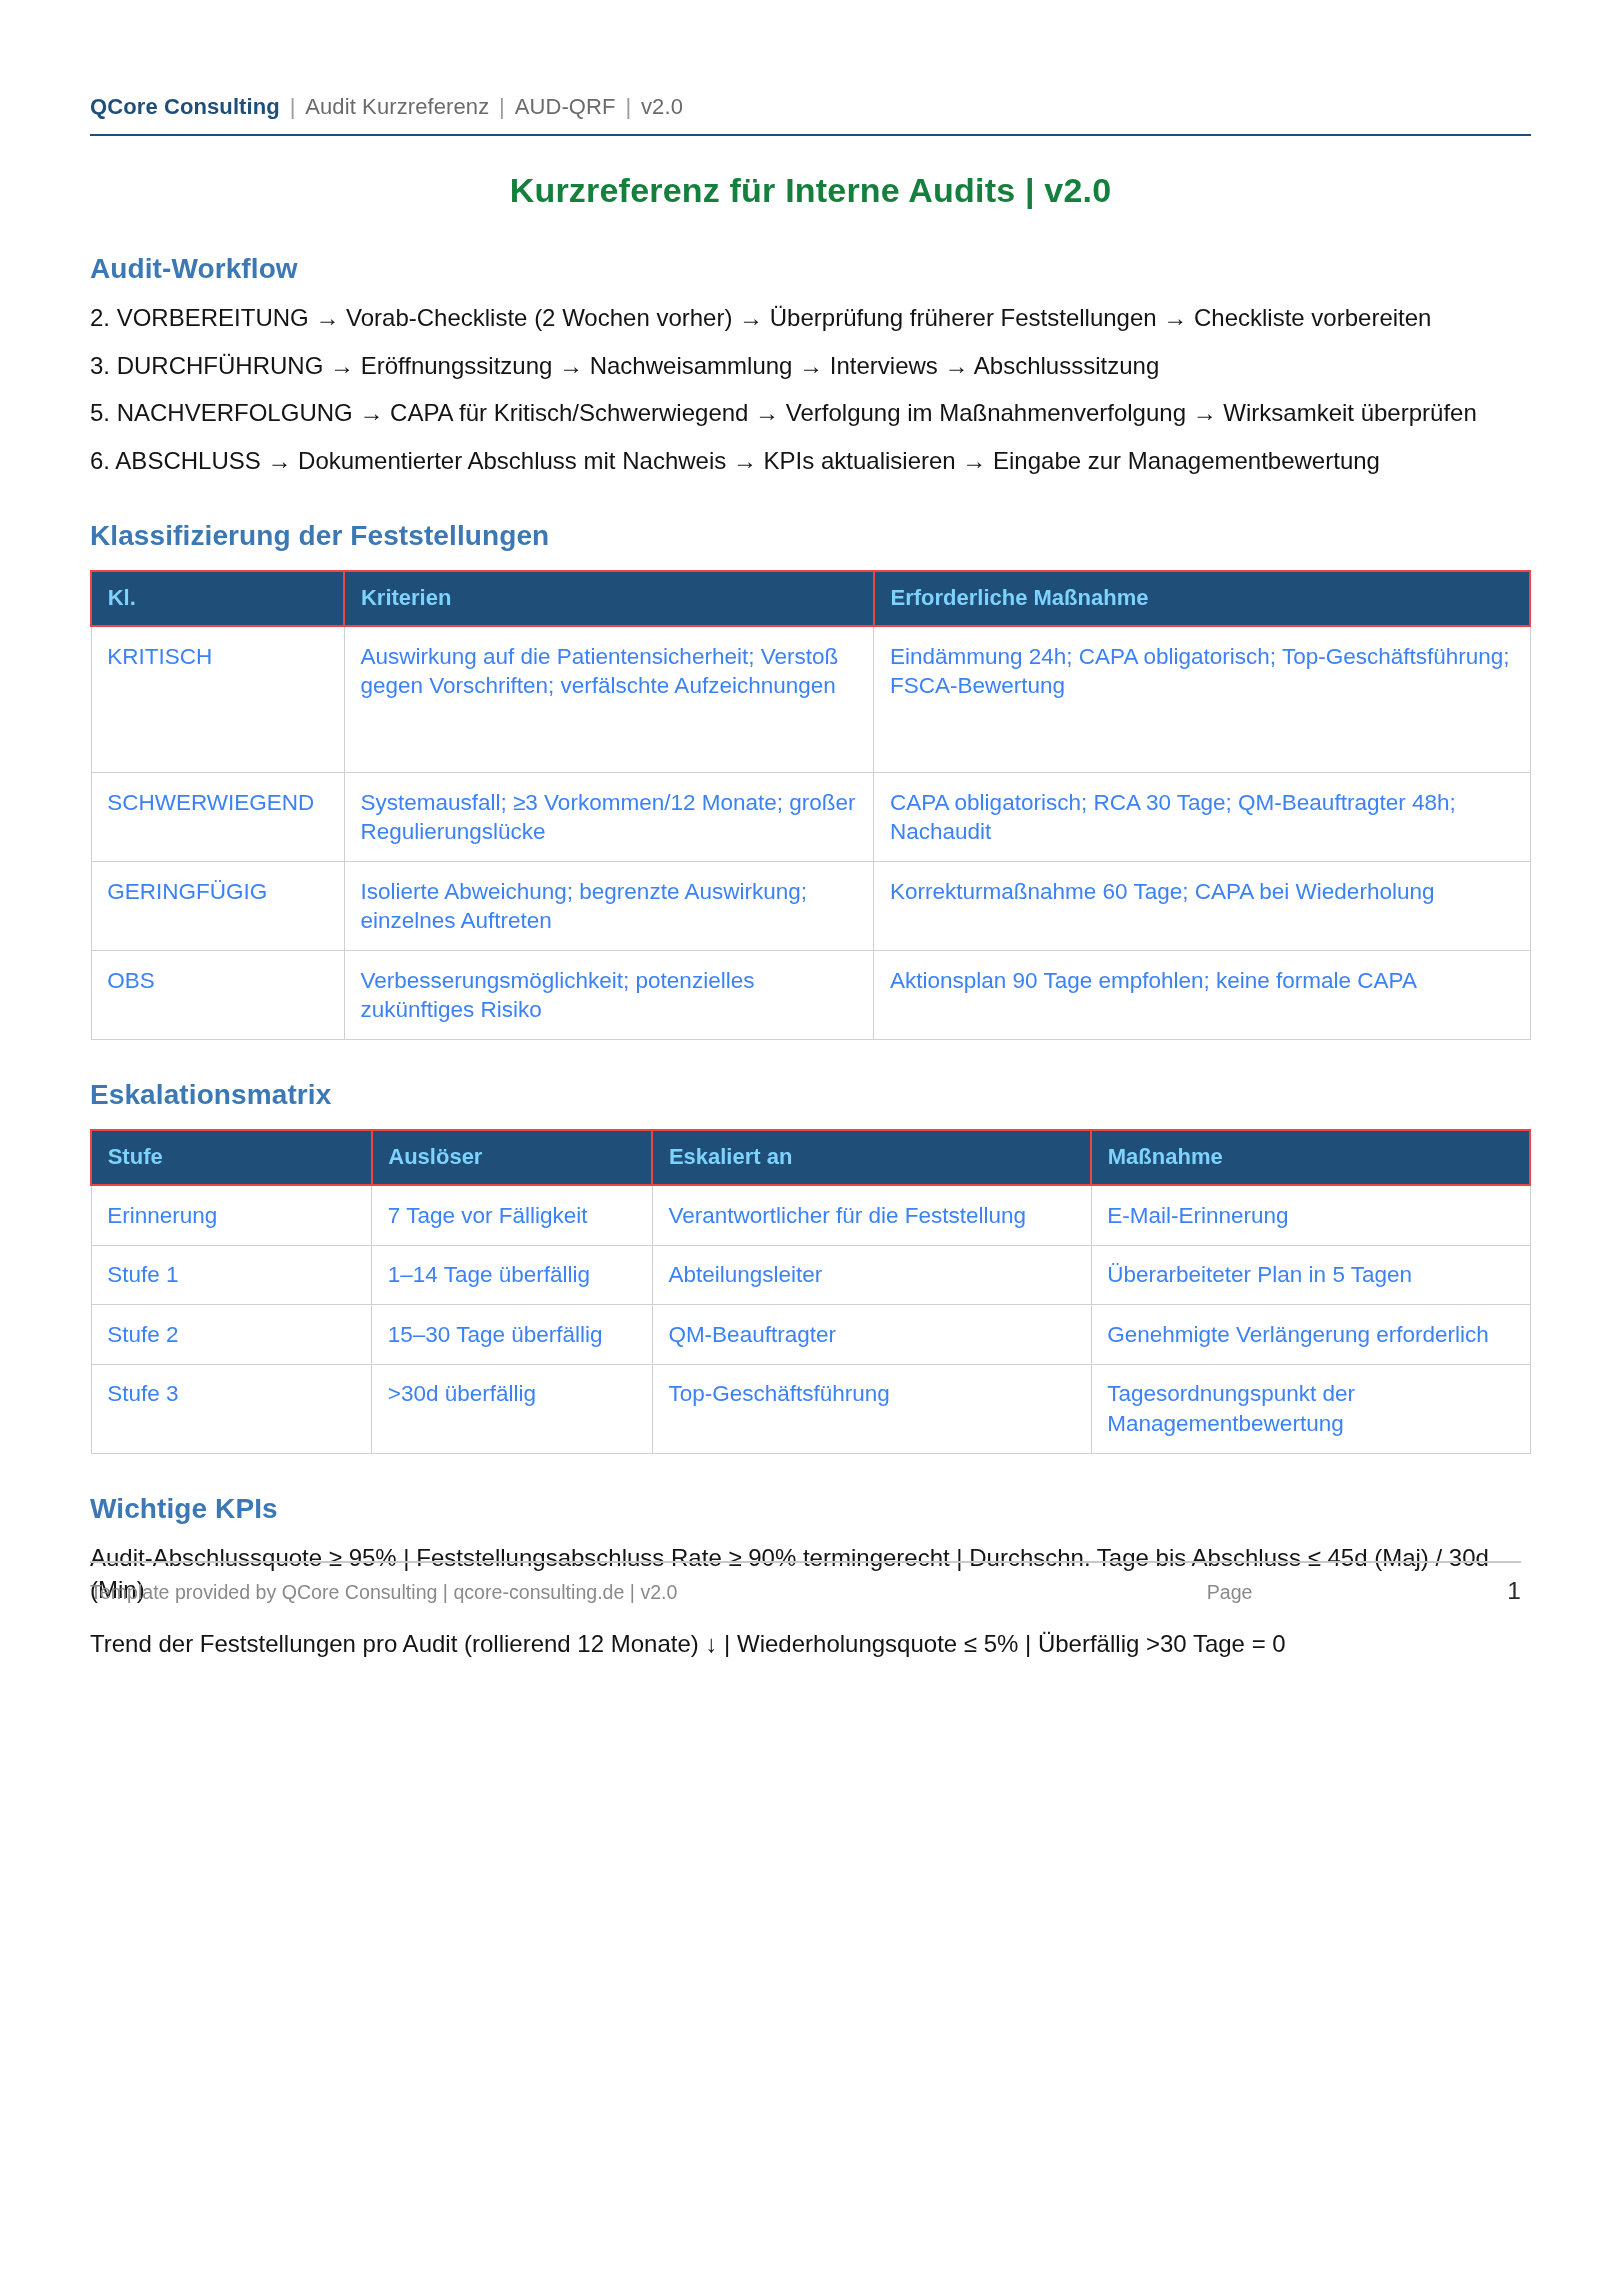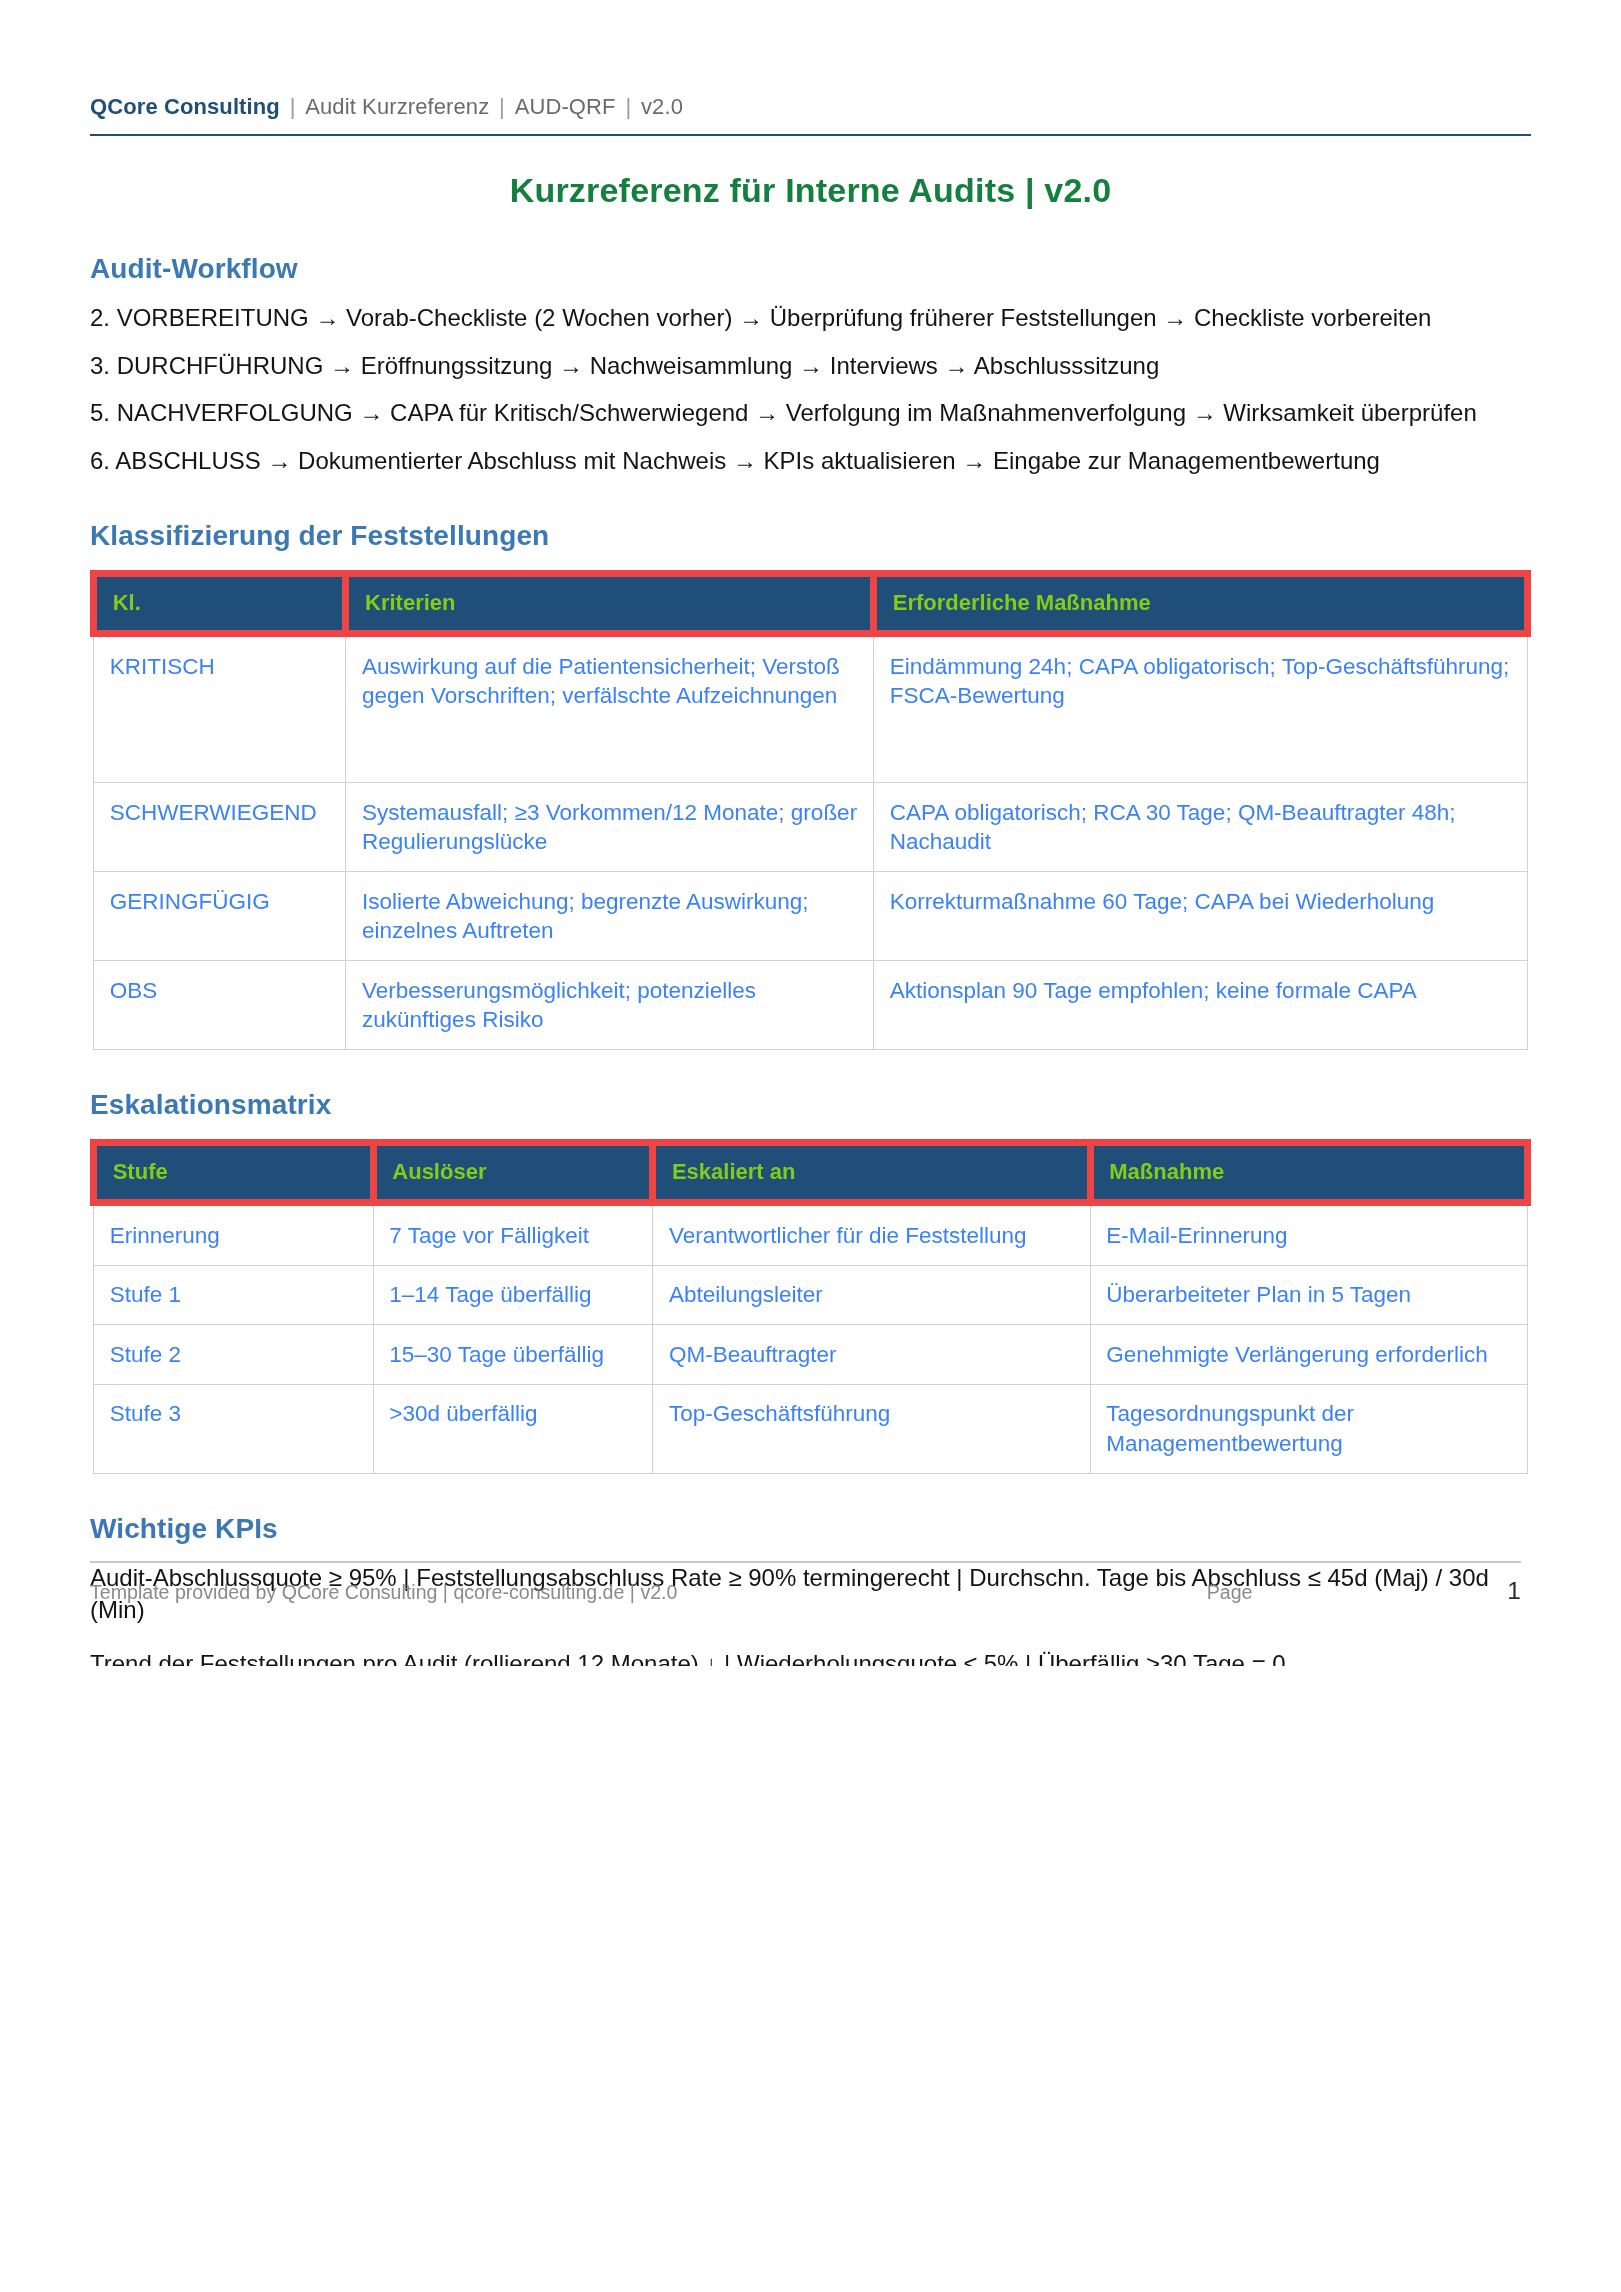--- a/index.html
+++ b/index.html
@@ -76,26 +76,26 @@
 
   
   table.doc-table {
     width: 100%;
     border-collapse: collapse;
     table-layout: fixed;
     margin-top: 3.9px;
   }
   table.doc-table thead th {
     background: #1f4e79;
-    color: #84cc16;
+    color: #7dd3fc;
     font-size: 22px;
     font-weight: bold;
     text-align: left;
     padding: 13.7px 15.7px;
-    border: 7px solid #ef4444;
+    border: 2px solid #ef4444;
     vertical-align: middle;
   }
   table.doc-table tbody td {
     font-size: 22.5px;
     line-height: 1.3;
     color: #3b82f6;
     padding: 14.7px 15.7px;
     border: 1px solid #d0d0d0;
     vertical-align: top;
     background: #ffffff;

